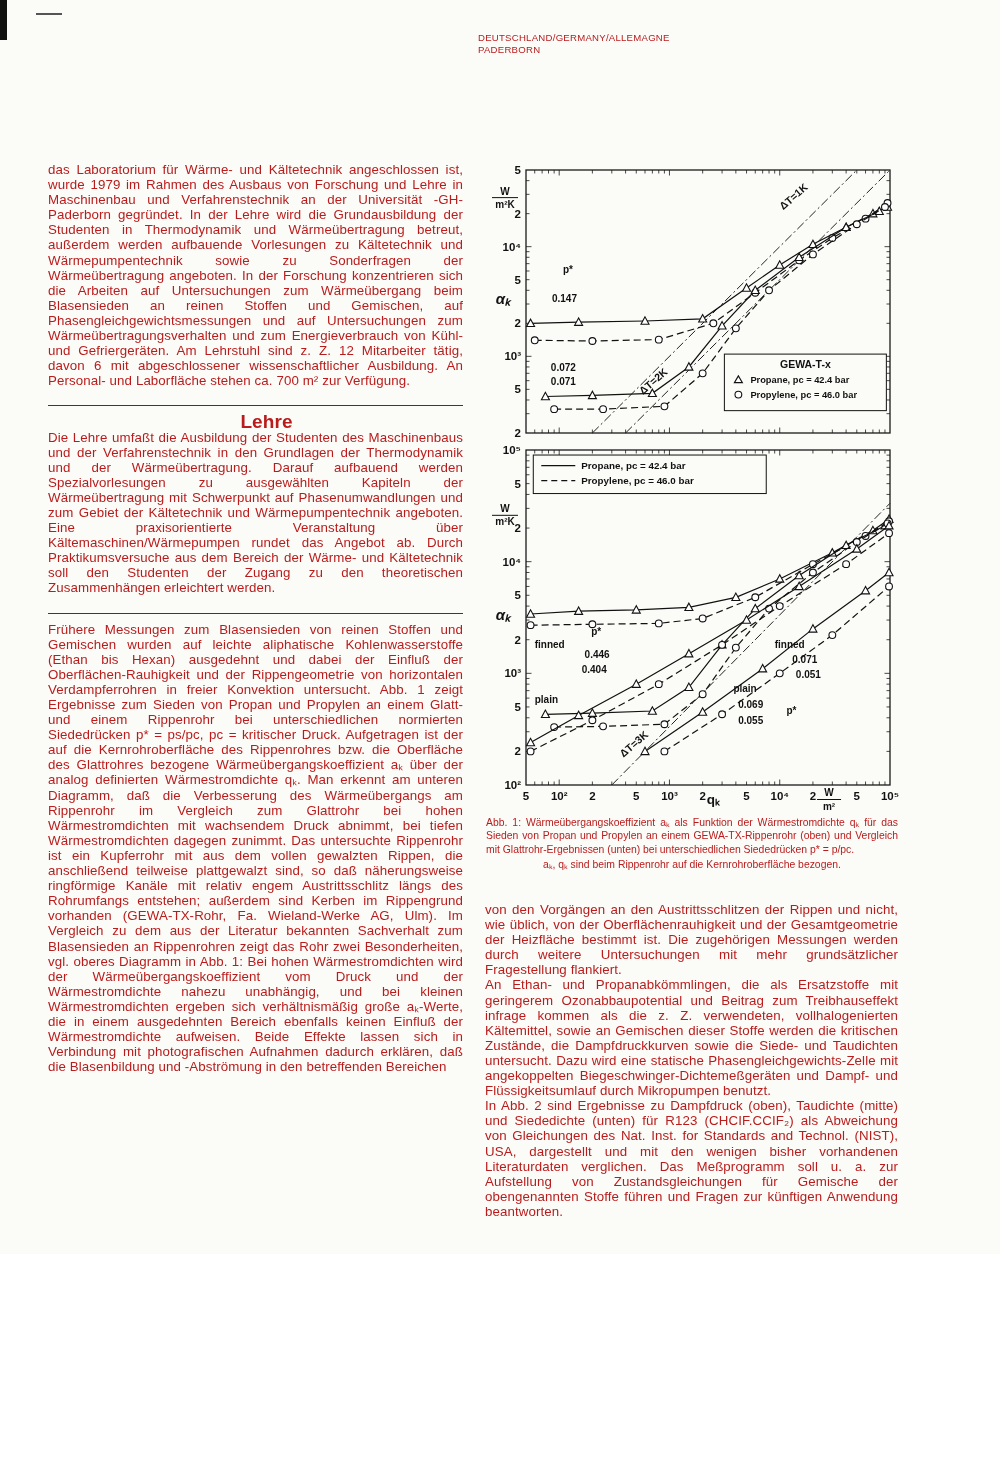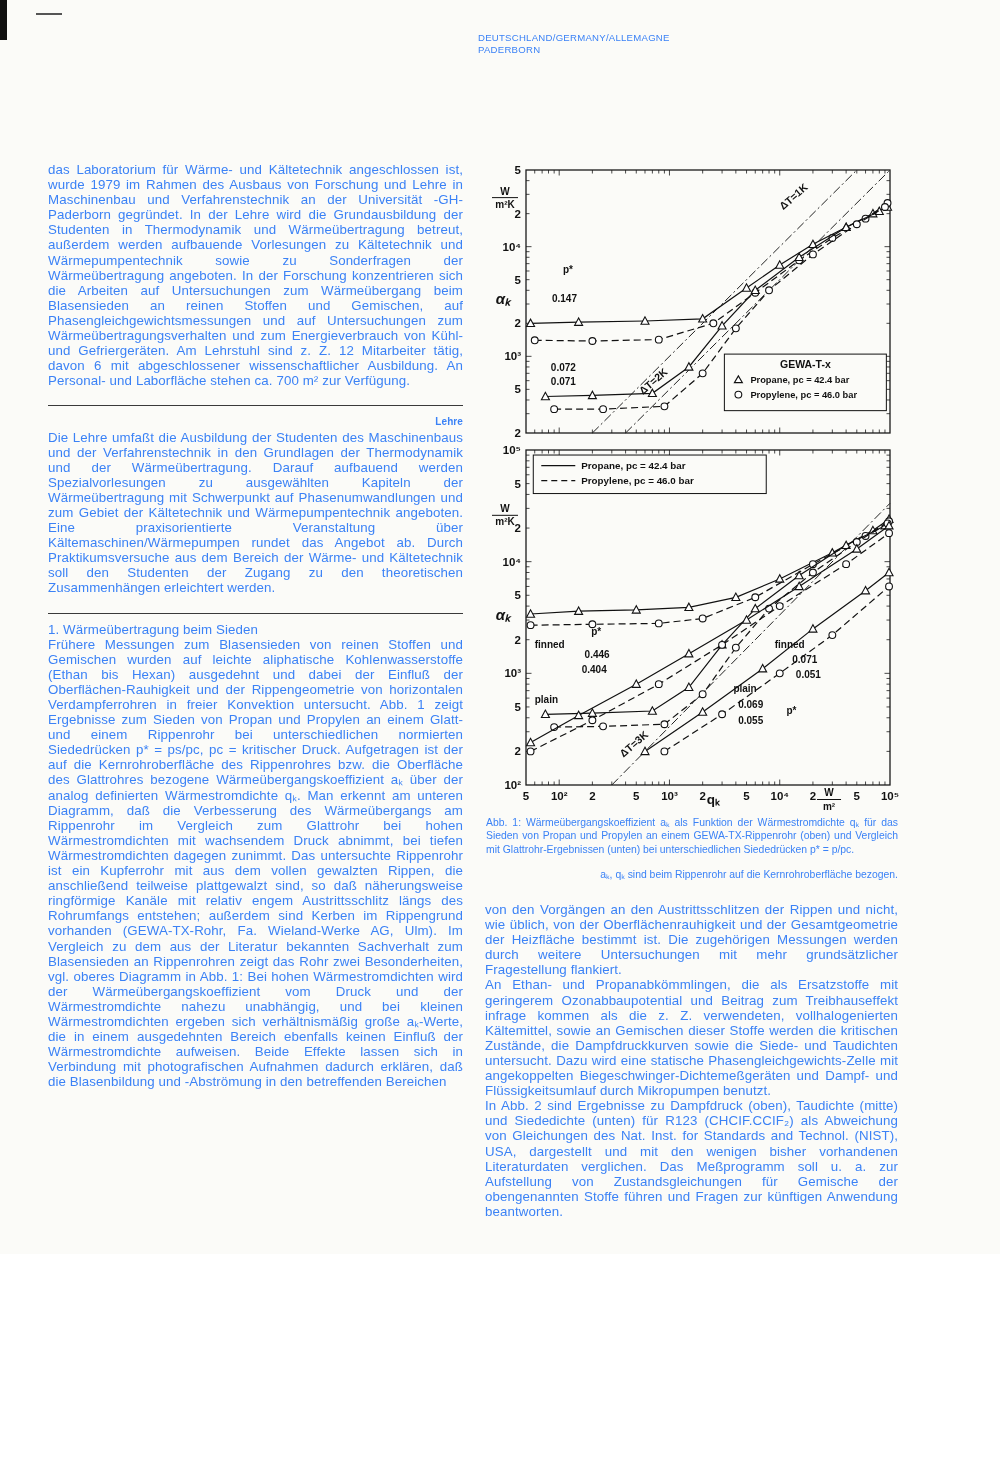--- a/index.html
+++ b/index.html
@@ -1,40 +1,40 @@
 <!DOCTYPE html>
 <html lang="de"><head>
 <meta charset="utf-8">
 <style>
   * { margin:0; padding:0; box-sizing:border-box; }
   html,body { background:#ffffff; }
   .page {
     position:relative; width:1000px; height:1254px; margin:0 auto;
-    background:#fbfbf8; color:#3b82f6;
+    background:#fbfbf8; color:#b91c1c;
     font-family:"Liberation Sans", sans-serif; overflow:hidden;
   }
   .scan-bar  { position:absolute; left:0; top:0;    width:7px;  height:40px; background:#101010; }
   .scan-dash { position:absolute; left:36px; top:13px; width:26px; height:2px; background:#555; }
   .scan-sq   { position:absolute; left:0; top:1444px; width:13px; height:13px; background:#101010; }
 
   .header { position:absolute; left:478px; top:32px; font-size:9.6px; line-height:11.5px; letter-spacing:.25px; }
 
   .col { position:absolute; text-align:justify; font-size:13.3px; line-height:15.1px; letter-spacing:.1px; }
   .col p { margin:0; }
   .left-col  { left:48px;  top:162px; width:415px; }
   .right-col { left:485px; top:902px; width:413px; }
 
   .sec-rule { border:none; border-top:1px solid #3a3a3a; margin:17px 0 8px; height:0; }
-  .sec-head { font-size:10px; font-weight:bold; margin:0 0 5px; text-align:right;padding-left:22px; }
+  .sec-head { font-size:19px; font-weight:bold; margin:0 0 5px; text-align:center;padding-left:22px; }
   .subhead  { margin:13px 0 6px; }
   .para-gap { margin-top:13px; }
 
   .figure { position:absolute; left:480px; top:158px; width:420px; height:660px; }
   .caption { position:absolute; left:486px; top:816px; width:412px; font-size:10.4px; line-height:13.3px; text-align:justify; }
-  .caption .note { margin-top:12px; text-align:right; }
+  .caption .note { margin-top:2px; text-align:center; }
 
   .pageno { position:absolute; left:485px; top:1316px; width:413px; text-align:right; font-weight:bold; font-size:10px; }
 </style>
 </head>
 <body>
 
 <div class="page">
 
   <div class="scan-bar"></div>
   <div class="scan-dash"></div>
@@ -46,21 +46,20 @@
   </div>
 
   <div class="col left-col">
     <p>das Laboratorium für Wärme- und Kältetechnik angeschlossen ist, wurde 1979 im Rahmen des Ausbaus von Forschung und Lehre in Maschinenbau und Verfahrenstechnik an der Universität -GH- Paderborn gegründet. In der Lehre wird die Grundausbildung der Studenten in Thermodynamik und Wärmeübertragung betreut, außerdem werden aufbauende Vorlesungen zu Kältetechnik und Wärmepumpentechnik sowie zu Sonderfragen der Wärmeübertragung angeboten. In der Forschung konzentrieren sich die Arbeiten auf Untersuchungen zum Wärmeübergang beim Blasensieden an reinen Stoffen und Gemischen, auf Phasengleichgewichtsmessungen und auf Untersuchungen zum Wärmeübertragungsverhalten und zum Energieverbrauch von Kühl- und Gefriergeräten. Am Lehrstuhl sind z. Z. 12 Mitarbeiter tätig, davon 6 mit abgeschlossener wissenschaftlicher Ausbildung. An Personal- und Laborfläche stehen ca. 700 m² zur Verfügung.</p>
 
     <hr class="sec-rule">
     <p class="sec-head">Lehre</p>
     <p>Die Lehre umfaßt die Ausbildung der Studenten des Maschinenbaus und der Verfahrenstechnik in den Grundlagen der Thermodynamik und der Wärmeübertragung. Darauf aufbauend werden Spezialvorlesungen zu ausgewählten Kapiteln der Wärmeübertragung mit Schwerpunkt auf Phasenumwandlungen und zum Gebiet der Kältetechnik und Wärmepumpentechnik angeboten. Eine praxisorientierte Veranstaltung über Kältemaschinen/Wärmepumpen rundet das Angebot ab. Durch Praktikumsversuche aus dem Bereich der Wärme- und Kältetechnik soll den Studenten der Zugang zu den theoretischen Zusammenhängen erleichtert werden.</p>
 
     <hr class="sec-rule">
-    <p class="subhead">1. Wärmeübertragung beim Sieden</p>
     <p>Frühere Messungen zum Blasensieden von reinen Stoffen und Gemischen wurden auf leichte aliphatische Kohlenwasserstoffe (Ethan bis Hexan) ausgedehnt und dabei der Einfluß der Oberflächen-Rauhigkeit und der Rippengeometrie von horizontalen Verdampferrohren in freier Konvektion untersucht. Abb. 1 zeigt Ergebnisse zum Sieden von Propan und Propylen an einem Glatt- und einem Rippenrohr bei unterschiedlichen normierten Siededrücken p* = ps/pc, pc = kritischer Druck. Aufgetragen ist der auf die Kernrohroberfläche des Rippenrohres bzw. die Oberfläche des Glattrohres bezogene Wärmeübergangskoeffizient aₖ über der analog definierten Wärmestromdichte qₖ. Man erkennt am unteren Diagramm, daß die Verbesserung des Wärmeübergangs am Rippenrohr im Vergleich zum Glattrohr bei hohen Wärmestromdichten mit wachsendem Druck abnimmt, bei tiefen Wärmestromdichten dagegen zunimmt. Das untersuchte Rippenrohr ist ein Kupferrohr mit aus dem vollen gewalzten Rippen, die anschließend teilweise plattgewalzt sind, so daß näherungsweise ringförmige Kanäle mit relativ engem Austrittsschlitz längs des Rohrumfangs entstehen; außerdem sind Kerben im Rippengrund vorhanden (GEWA-TX-Rohr, Fa. Wieland-Werke AG, Ulm). Im Vergleich zu dem aus der Literatur bekannten Sachverhalt zum Blasensieden an Rippenrohren zeigt das Rohr zwei Besonderheiten, vgl. oberes Diagramm in Abb. 1: Bei hohen Wärmestromdichten wird der Wärmeübergangskoeffizient vom Druck und der Wärmestromdichte nahezu unabhängig, und bei kleinen Wärmestromdichten ergeben sich verhältnismäßig große aₖ-Werte, die in einem ausgedehnten Bereich ebenfalls keinen Einfluß der Wärmestromdichte aufweisen. Beide Effekte lassen sich in Verbindung mit photografischen Aufnahmen dadurch erklären, daß die Blasenbildung und -Abströmung in den betreffenden Bereichen</p>
   </div>
 
   <div class="figure">
     <svg id="figure-svg" width="420" height="660" viewBox="0 0 420 660">
         <g>
           <rect x="46" y="12" width="364" height="263" fill="none" stroke="#1a1a1a" stroke-width="1.3"></rect>
           <line x1="54.73120619903307" y1="275" x2="54.73120619903307" y2="271.5" stroke="#1a1a1a" stroke-width="0.8"></line>
           <line x1="54.73120619903307" y1="12" x2="54.73120619903307" y2="15.5" stroke="#1a1a1a" stroke-width="0.8"></line>
           <line x1="62.11333585479272" y1="275" x2="62.11333585479272" y2="271.5" stroke="#1a1a1a" stroke-width="0.8"></line>

